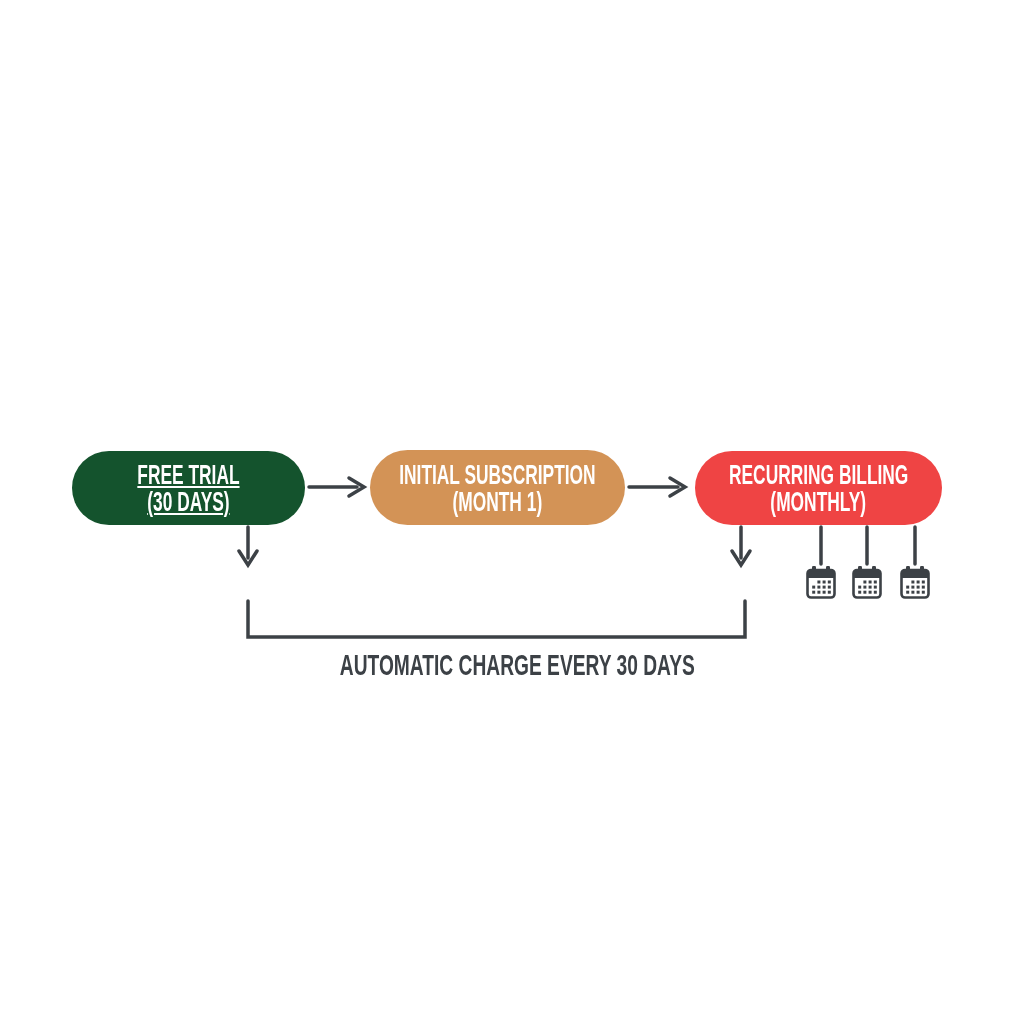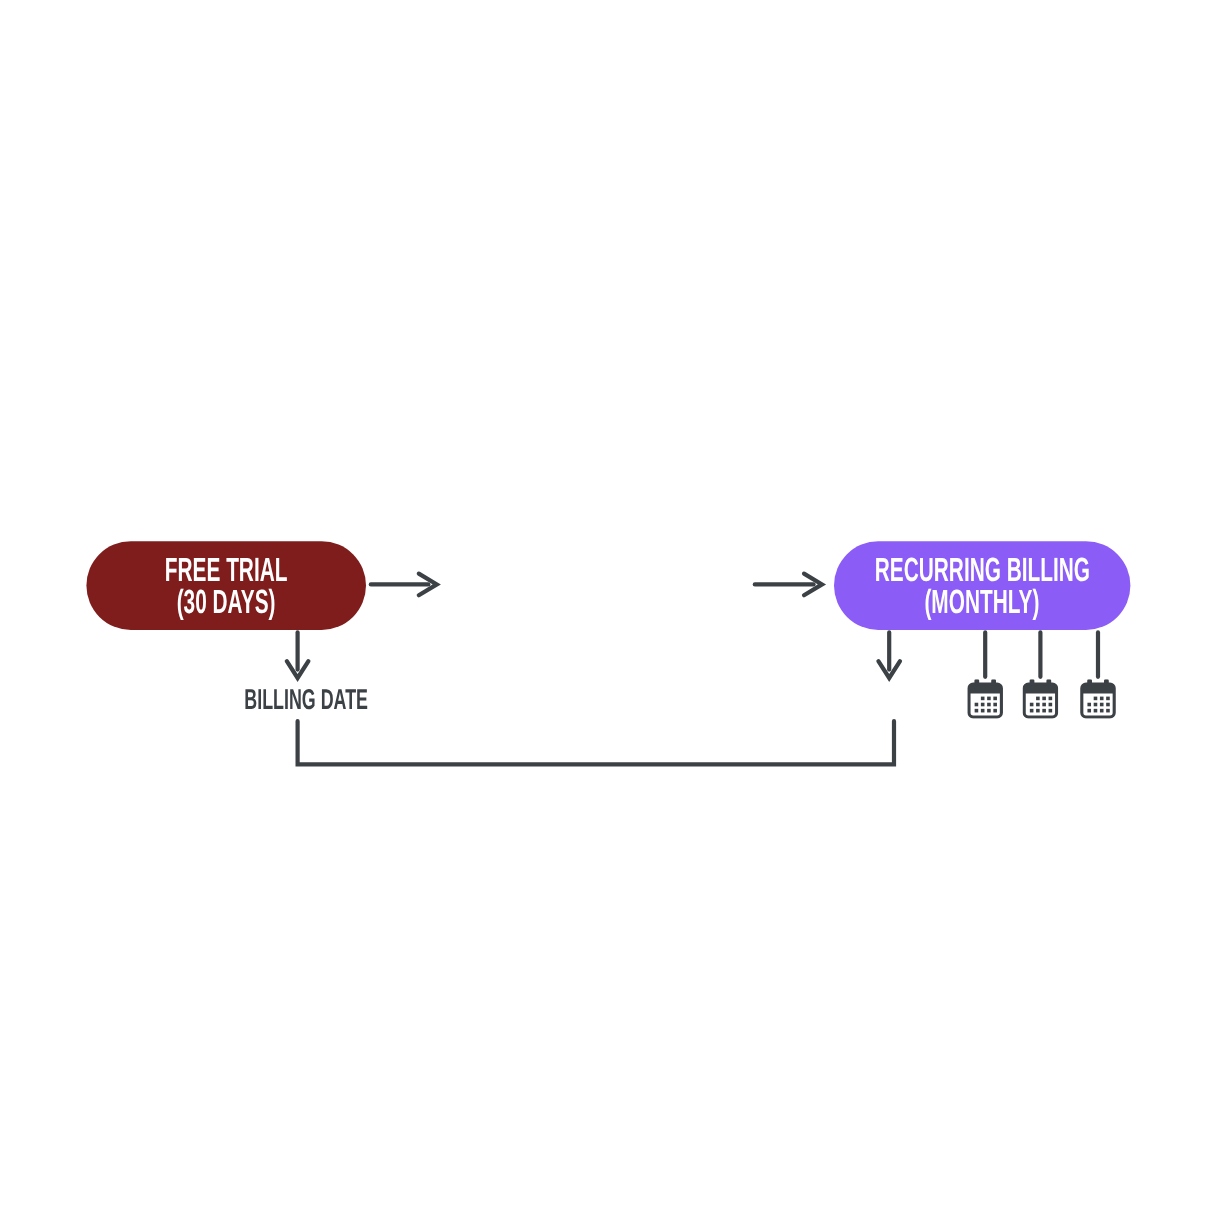--- a/index.html
+++ b/index.html
@@ -66,34 +66,35 @@
 
     <g>
       <line x1="821" y1="527" x2="821" y2="564"></line>
       <line x1="867" y1="527" x2="867" y2="564"></line>
       <line x1="915" y1="527" x2="915" y2="564"></line>
     </g>
 
     <polyline points="248,601 248,637 745,637 745,601"></polyline>
   </svg>
 
-  <div class="pill pill-free" style="background: #7f1d1d;">
+  <div class="pill pill-free" style="background: #14532d; text-decoration: underline;">
     <span class="cond">FREE TRIAL</span>
     <span class="cond">(30 DAYS)</span>
   </div>
 
+  <div class="pill pill-initial" style="background: rgb(211, 147, 86);">
+    <span class="cond">INITIAL SUBSCRIPTION</span>
+    <span class="cond">(MONTH 1)</span>
+  </div>
 
-  <div class="pill pill-recurring" style="background: #8b5cf6;">
+  <div class="pill pill-recurring" style="background: #ef4444;">
     <span class="cond">RECURRING BILLING</span>
     <span class="cond">(MONTHLY)</span>
   </div>
 
-  <div class="datelabel billing">
-    <span class="cond">BILLING DATE</span>
-  </div>
 
   <div class="cal cal1">
     <svg viewBox="0 0 30 33" width="30" height="33">
       <rect x="6" y="0" width="4" height="8" rx="1.2" fill="#3c4146"></rect>
       <rect x="20" y="0" width="4" height="8" rx="1.2" fill="#3c4146"></rect>
       <rect x="1.5" y="4" width="27" height="27.5" rx="3.5" fill="#ffffff"></rect>
       <path d="M5 4 h20 a3.5 3.5 0 0 1 3.5 3.5 V12 H1.5 V7.5 A3.5 3.5 0 0 1 5 4 Z" fill="#3c4146"></path>
       <rect x="1.5" y="4" width="27" height="27.5" rx="3.5" fill="none" stroke="#3c4146" stroke-width="2.6"></rect>
       <g fill="#3c4146">
         <rect x="11.4" y="14.5" width="3" height="3"></rect>
@@ -148,14 +149,17 @@
           <rect x="16.6" y="19.6" width="3" height="3"></rect>
           <rect x="21.8" y="19.6" width="3" height="3"></rect>
         <rect x="6.2" y="24.7" width="3" height="3"></rect>
           <rect x="11.4" y="24.7" width="3" height="3"></rect>
           <rect x="16.6" y="24.7" width="3" height="3"></rect>
           <rect x="21.8" y="24.7" width="3" height="3"></rect>
       </g>
     </svg>
   </div>
 
+  <div class="bottomlabel">
+    <span class="cond" style="transform:scaleX(0.64);">AUTOMATIC CHARGE EVERY 30 DAYS</span>
+  </div>
 
 </div>
 
 </body></html>

